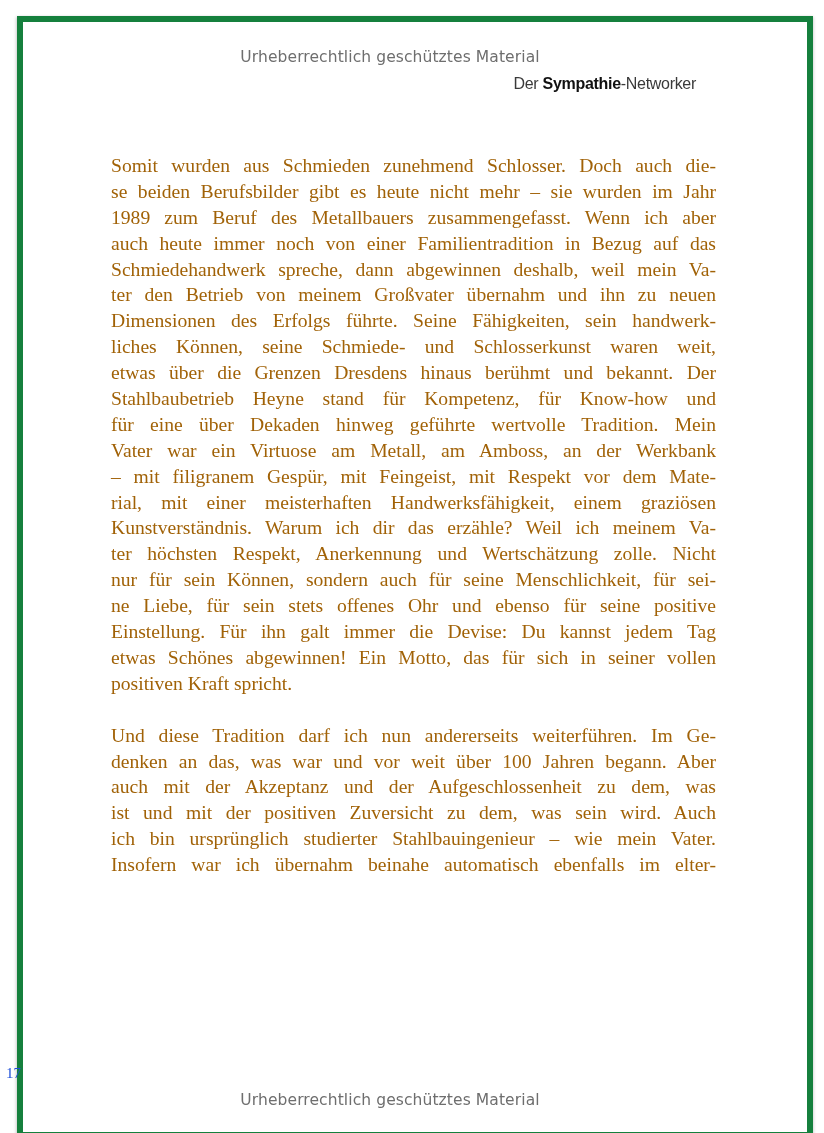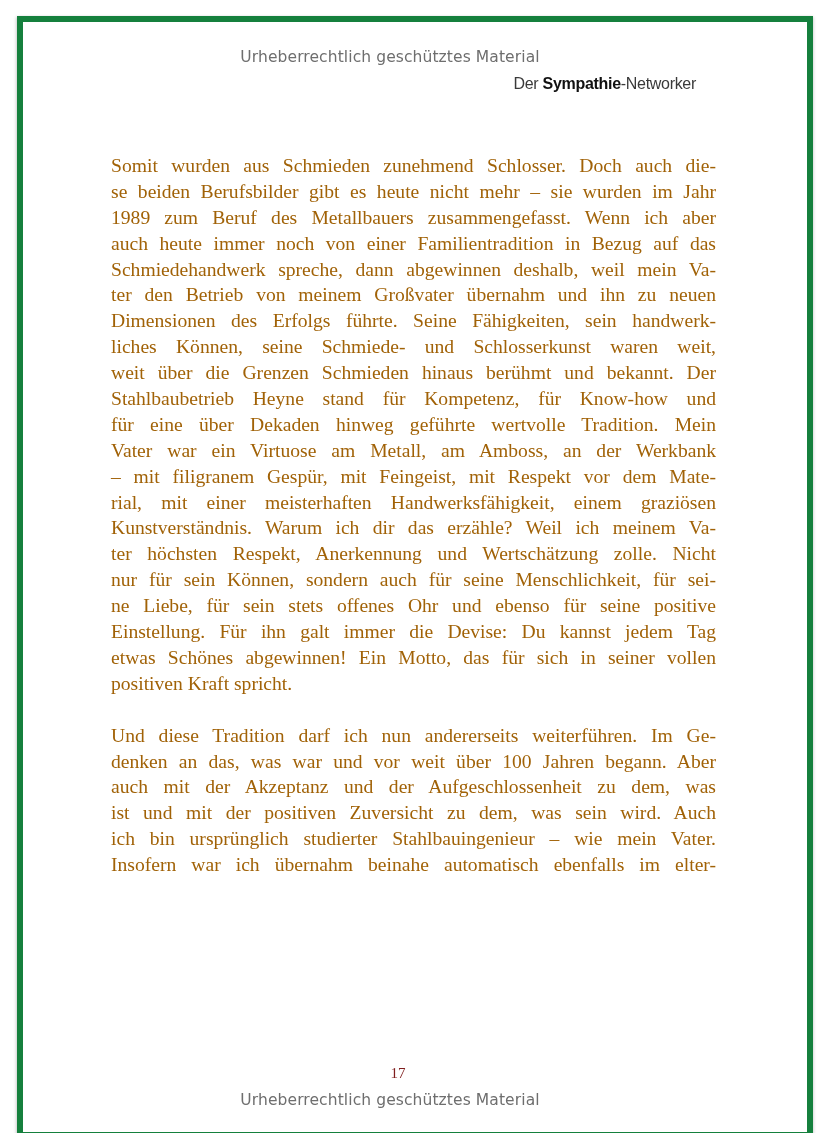--- a/index.html
+++ b/index.html
@@ -71,24 +71,23 @@
       text-align-last: left;
     }
     .para-gap {
       height: 26px;
     }
     .page-number {
       position: absolute;
       left: 0;
       width: 100%;
       top: 1043px;
-      text-align: center;
       font-family: "Liberation Serif", serif;
       font-size: 15px;
-      color: #7f1d1d;
+      color: #1d4ed8;
       left: -17px;
     }
   </style>
 </head>
 <body>
 
 <div class="page">
   <div class="watermark top">Urheberrechtlich geschütztes Material</div>
 
   <div class="running-head"><span>Der </span><b>Sympathie</b><span>-Networker</span></div>
@@ -96,21 +95,21 @@
   <div class="body-text">
     <div>
       <span class="line">Somit wurden aus Schmieden zunehmend Schlosser. Doch auch die-</span>
       <span class="line">se beiden Berufsbilder gibt es heute nicht mehr – sie wurden im Jahr</span>
       <span class="line">1989 zum Beruf des Metallbauers zusammengefasst. Wenn ich aber</span>
       <span class="line">auch heute immer noch von einer Familientradition in Bezug auf das</span>
       <span class="line">Schmiedehandwerk spreche, dann abgewinnen deshalb, weil mein Va-</span>
       <span class="line">ter den Betrieb von meinem Großvater übernahm und ihn zu neuen</span>
       <span class="line">Dimensionen des Erfolgs führte. Seine Fähigkeiten, sein handwerk-</span>
       <span class="line">liches Können, seine Schmiede- und Schlosserkunst waren weit,</span>
-      <span class="line">weit über die Grenzen Schmieden hinaus berühmt und bekannt. Der</span>
+      <span class="line">etwas über die Grenzen Dresdens hinaus berühmt und bekannt. Der</span>
       <span class="line">Stahlbaubetrieb Heyne stand für Kompetenz, für Know-how und</span>
       <span class="line">für eine über Dekaden hinweg geführte wertvolle Tradition. Mein</span>
       <span class="line">Vater war ein Virtuose am Metall, am Amboss, an der Werkbank</span>
       <span class="line">– mit filigranem Gespür, mit Feingeist, mit Respekt vor dem Mate-</span>
       <span class="line">rial, mit einer meisterhaften Handwerksfähigkeit, einem graziösen</span>
       <span class="line">Kunstverständnis. Warum ich dir das erzähle? Weil ich meinem Va-</span>
       <span class="line">ter höchsten Respekt, Anerkennung und Wertschätzung zolle. Nicht</span>
       <span class="line">nur für sein Können, sondern auch für seine Menschlichkeit, für sei-</span>
       <span class="line">ne Liebe, für sein stets offenes Ohr und ebenso für seine positive</span>
       <span class="line">Einstellung. Für ihn galt immer die Devise: Du kannst jedem Tag</span>

